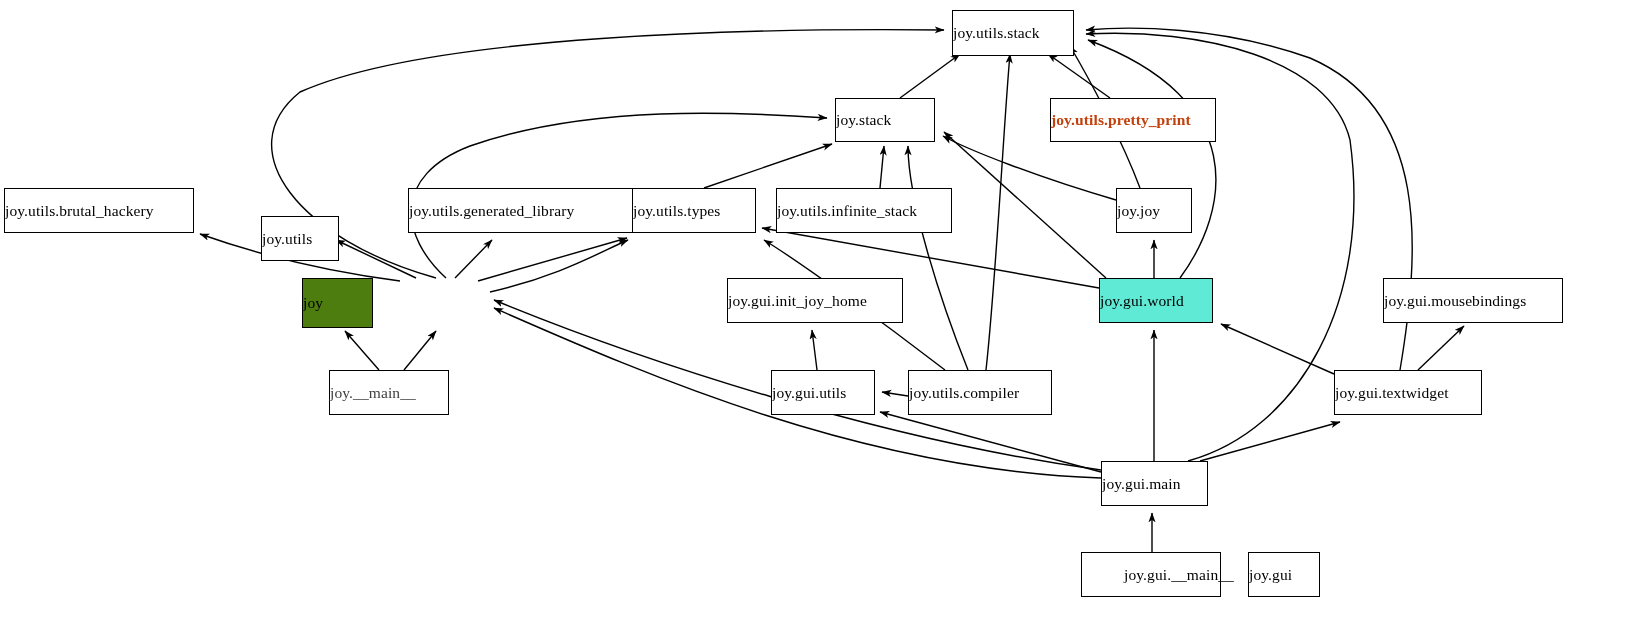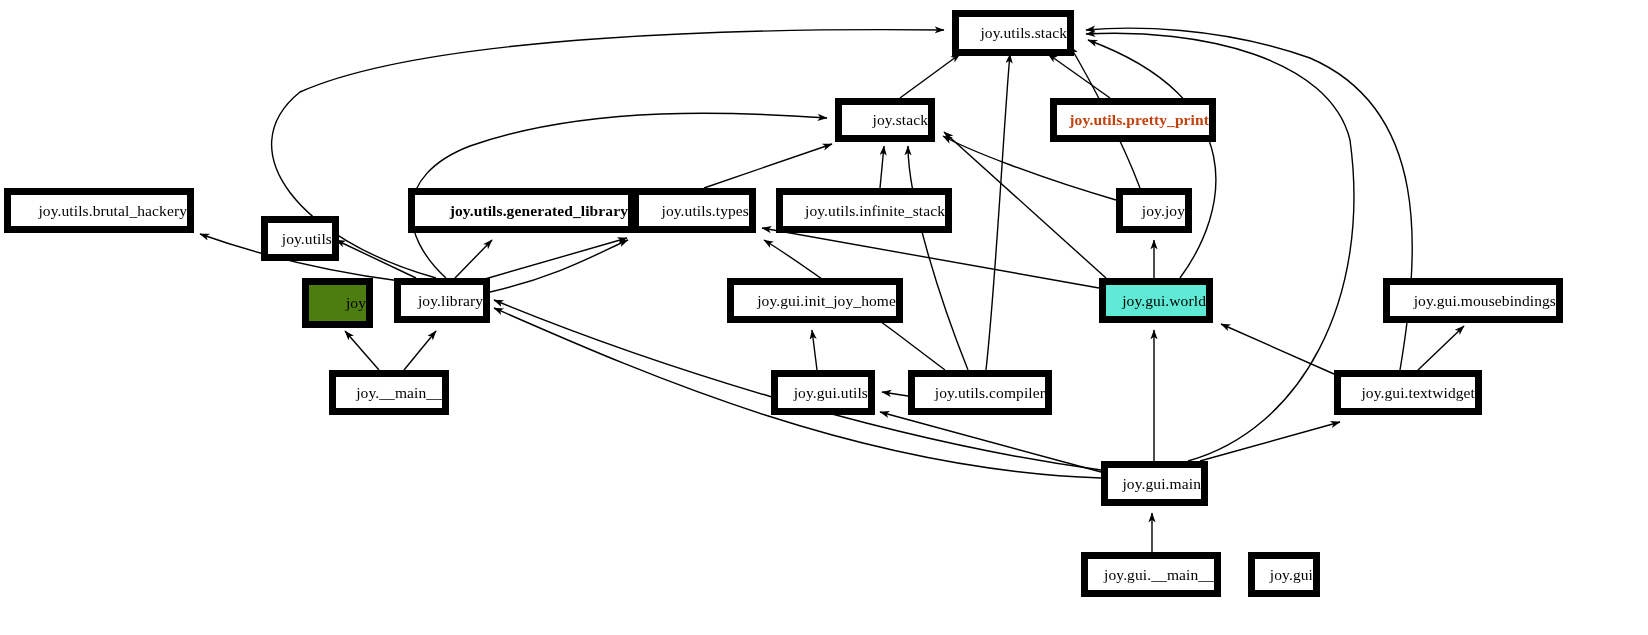--- a/index.html
+++ b/index.html
@@ -27,25 +27,25 @@
   #node-layer {
     position: absolute;
     left: 0;
     top: 0;
     width: 1648px;
     height: 635px;
   }
   .node {
     position: absolute;
     box-sizing: border-box;
-    border: 7px solid #8b5cf6;
+    border: 1px solid #8b5cf6;
     background: #ffffff;
     display: flex;
     align-items: center;
-    justify-content: flex-end;
+    justify-content: flex-start;
     color: #000000;
     white-space: nowrap;
   }
   .node-label {
     font-family: "Liberation Serif", "DejaVu Serif", serif;
     font-size: 15.5px;
     line-height: 1;
     letter-spacing: 0.1px;
     color: #000000;
     user-select: none;
@@ -142,62 +142,59 @@
       </div>
       <div class="node" style="left: 1050px; top: 98px; width: 166px; height: 44px; background: rgb(255, 255, 255); border-color: rgb(0, 0, 0);">
         <span class="node-label" style="color: #c2410c; font-weight: bold;">joy.utils.pretty_print</span>
       </div>
       <div class="node" style="left: 4px; top: 188px; width: 190px; height: 45px; background: rgb(255, 255, 255); border-color: rgb(0, 0, 0);">
         <span class="node-label" style="color: rgb(0, 0, 0);">joy.utils.brutal_hackery</span>
       </div>
       <div class="node" style="left: 261px; top: 188px; width: 78px; height: 45px; background: rgb(255, 255, 255); border-color: rgb(0, 0, 0); margin-top: 28px;">
         <span class="node-label" style="color: rgb(0, 0, 0);">joy.utils</span>
       </div>
-      <div class="node" style="left: 408px; top: 188px; width: 227px; height: 45px; background: rgb(255, 255, 255); border-color: rgb(0, 0, 0); font-weight: bold;">
+      <div class="node" style="left: 408px; top: 188px; width: 227px; height: 45px; background: rgb(255, 255, 255); border-color: rgb(0, 0, 0);">
         <span class="node-label" style="color: rgb(0, 0, 0);">joy.utils.generated_library</span>
       </div>
       <div class="node" style="left: 632px; top: 188px; width: 124px; height: 45px; background: rgb(255, 255, 255); border-color: rgb(0, 0, 0);">
         <span class="node-label" style="color: rgb(0, 0, 0);">joy.utils.types</span>
       </div>
       <div class="node" style="left: 776px; top: 188px; width: 176px; height: 45px; background: rgb(255, 255, 255); border-color: rgb(0, 0, 0);">
         <span class="node-label" style="color: rgb(0, 0, 0);">joy.utils.infinite_stack</span>
       </div>
       <div class="node" style="left: 1116px; top: 188px; width: 76px; height: 45px; background: rgb(255, 255, 255); border-color: rgb(0, 0, 0);">
         <span class="node-label" style="color: rgb(0, 0, 0);">joy.joy</span>
       </div>
       <div class="node" style="left: 302px; top: 278px; width: 71px; height: 50px; background: #4d7c0f; border-color: rgb(0, 0, 0);">
         <span class="node-label" style="color: rgb(0, 0, 0);">joy</span>
       </div>
-      <div class="node" style="left: 394px; top: 278px; width: 96px; height: 45px; background: rgb(255, 255, 255); border-color: rgb(0, 0, 0);">
-        <span class="node-label" style="color: rgb(0, 0, 0);">joy.library</span>
-      </div>
       <div class="node" style="left: 727px; top: 278px; width: 176px; height: 45px; background: rgb(255, 255, 255); border-color: rgb(0, 0, 0);">
         <span class="node-label" style="color: rgb(0, 0, 0);">joy.gui.init_joy_home</span>
       </div>
       <div class="node" style="left: 1099px; top: 278px; width: 114px; height: 45px; background: #5eead4; border-color: rgb(0, 0, 0);">
         <span class="node-label" style="color: rgb(0, 0, 0);">joy.gui.world</span>
       </div>
       <div class="node" style="left: 1383px; top: 278px; width: 180px; height: 45px; background: rgb(255, 255, 255); border-color: rgb(0, 0, 0);">
         <span class="node-label" style="color: rgb(0, 0, 0);">joy.gui.mousebindings</span>
       </div>
       <div class="node" style="left: 329px; top: 370px; width: 120px; height: 45px; background: rgb(255, 255, 255); border-color: rgb(0, 0, 0);">
-        <span class="node-label" style="color: #000000; margin-left: 40px;">joy.__main__</span>
+        <span class="node-label" style="color: #404040;">joy.__main__</span>
       </div>
       <div class="node" style="left: 771px; top: 370px; width: 104px; height: 45px; background: rgb(255, 255, 255); border-color: rgb(0, 0, 0);">
         <span class="node-label" style="color: rgb(0, 0, 0); font-family: Liberation Serif, serif;">joy.gui.utils</span>
       </div>
       <div class="node" style="left: 908px; top: 370px; width: 144px; height: 45px; background: rgb(255, 255, 255); border-color: rgb(0, 0, 0);">
         <span class="node-label" style="color: rgb(0, 0, 0);">joy.utils.compiler</span>
       </div>
       <div class="node" style="left: 1334px; top: 370px; width: 148px; height: 45px; background: rgb(255, 255, 255); border-color: rgb(0, 0, 0);">
         <span class="node-label" style="color: rgb(0, 0, 0);">joy.gui.textwidget</span>
       </div>
       <div class="node" style="left: 1101px; top: 461px; width: 107px; height: 45px; background: rgb(255, 255, 255); border-color: rgb(0, 0, 0);">
         <span class="node-label" style="color: rgb(0, 0, 0);">joy.gui.main</span>
       </div>
-      <div class="node" style="left: 1081px; top: 552px; width: 140px; height: 45px; background: rgb(255, 255, 255); border-color: rgb(0, 0, 0);">
+      <div class="node" style="left: 1081px; top: 552px; width: 140px; height: 45px; background: rgb(255, 255, 255); border-color: rgb(0, 0, 0); padding-left: 42px;">
         <span class="node-label" style="color: rgb(0, 0, 0);">joy.gui.__main__</span>
       </div>
       <div class="node" style="left: 1248px; top: 552px; width: 72px; height: 45px; background: rgb(255, 255, 255); border-color: rgb(0, 0, 0);">
         <span class="node-label" style="color: rgb(0, 0, 0);">joy.gui</span>
       </div>
     </div>
 </div>
 
 </body></html>

